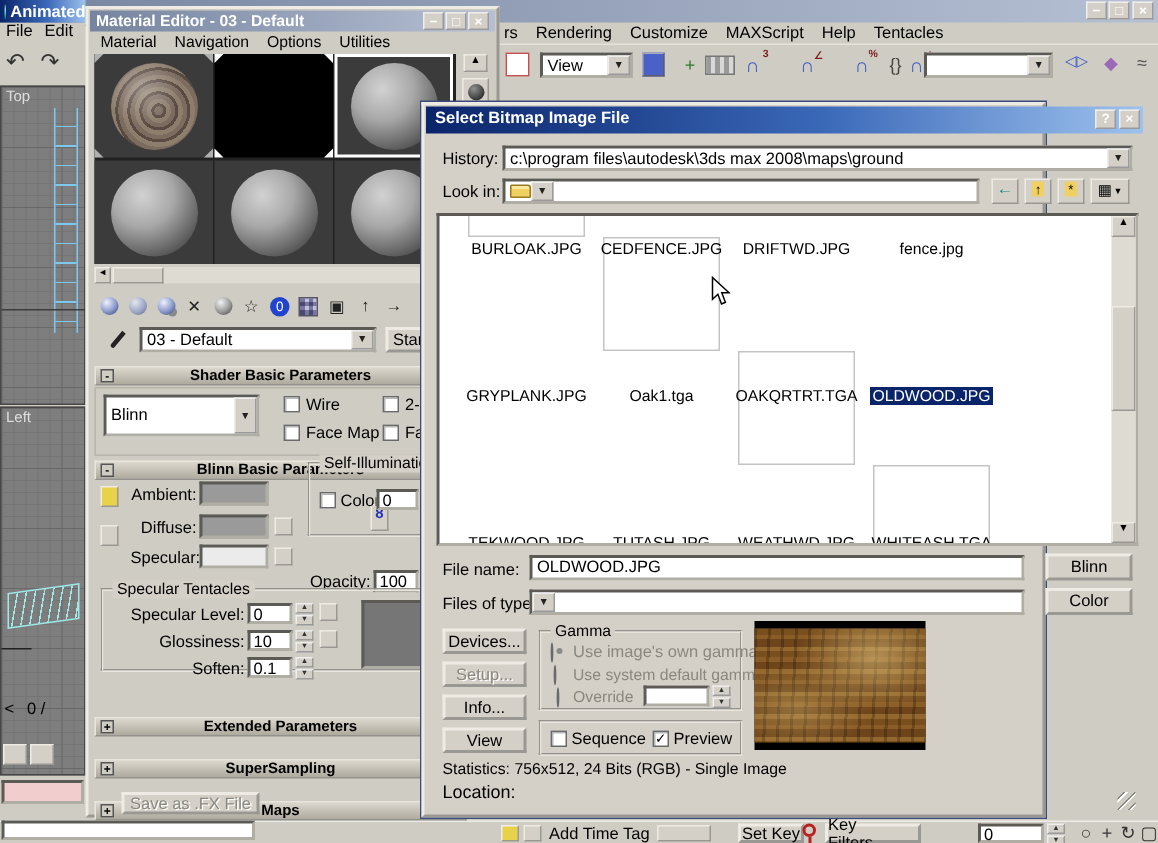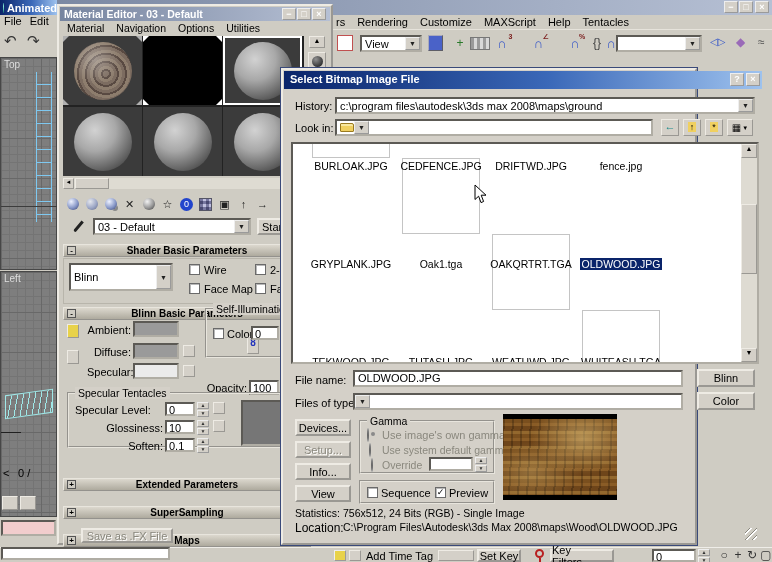--- a/index.html
+++ b/index.html
@@ -87,21 +87,21 @@
     <span class="a" style="left:380px;top:6px;font-size:10px;color:#3858c8">◁▷</span>
     <span class="a" style="left:406px;top:5px;font-size:12px;color:#9a6ab8">◆</span>
     <span class="a" style="left:428px;top:5px;font-size:12px;color:#555">≈</span>
   </div>
 
   <div class="a" style="left:0;top:547px;width:772px;height:15px;border-top:1px solid #efede8">
     <div class="a" style="left:334px;top:2px;width:12px;height:11px;background:#e8d24a;border:1px outset #eee"></div>
     <div class="a rt" style="left:349px;top:2px;width:12px;height:11px"></div>
     <span class="a lbl" style="left:366px;top:2px">Add Time Tag</span>
     <div class="a rt" style="left:438px;top:2px;width:36px;height:11px"></div>
-    <div class="a btn" style="left:477px;top:1px;width:44px;height:13px">
+    <div class="a btn" style="left:492px;top:1px;width:44px;height:13px">
         <span>Set Key</span>
       </div>
     <div class="a keyicon" style="left:535px;top:1px"></div>
     <div class="a btn" style="left:550px;top:1px;width:64px;height:13px">
         <span>Key Filters...</span>
       </div>
     <div class="a s" style="left:652px;top:1px;width:44px;height:13px;padding-left:2px"><span>0</span></div>
     <div class="a spin" style="left:698px;top:1px;height:13px">
         <span>▲</span>
         <span>▼</span>
@@ -276,21 +276,21 @@
         </div>
     </div>
     <span class="a lbl" style="left:144px;top:376px;width:44px;text-align:right">Opacity:</span>
     <div class="a s" style="left:190px;top:374px;width:30px;height:15px;padding-left:2px"><span>100</span></div>
     <div class="a spin" style="left:222px;top:374px;height:15px">
         <span>▲</span>
         <span>▼</span>
       </div>
     <div class="a gb" style="left:8px;top:386px;width:240px;height:56px">
       <span class="gleg">Specular Tentacles</span>
-      <span class="a lbl" style="left:6px;top:10px;width:88px;">Specular Level:</span>
+      <span class="a lbl" style="left:6px;top:10px;width:88px;text-align:right">Specular Level:</span>
       <div class="a s" style="left:96px;top:8px;width:30px;height:14px;padding-left:2px"><span>0</span></div>
       <div class="a spin" style="left:128px;top:8px;height:14px">
           <span>▲</span>
           <span>▼</span>
         </div>
       <div class="a rt" style="left:144px;top:8px;width:12px;height:12px"></div>
       <span class="a lbl" style="left:6px;top:28px;width:88px;text-align:right">Glossiness:</span>
       <div class="a s" style="left:96px;top:26px;width:30px;height:14px;padding-left:2px"><span>10</span></div>
       <div class="a spin" style="left:128px;top:26px;height:14px">
           <span>▲</span>
@@ -421,20 +421,19 @@
       <span class="a lbl" style="left:20px;top:5px">Sequence</span>
       <span class="a cb" style="left:74px;top:5px">✓</span>
       <span class="a lbl" style="left:88px;top:5px">Preview</span>
     </div>
     <div class="a" style="left:220px;top:344px;width:114px;height:86px;background:#000">
       <div class="a tex-preview" style="left:0;top:5px;width:114px;height:76px"></div>
     </div>
     <span class="a lbl" style="left:12px;top:437px;font-size:10.5px">Statistics:</span>
     <span class="a lbl" style="left:60px;top:437px;font-size:10.5px">756x512, 24 Bits (RGB) - Single Image</span>
     <span class="a lbl" style="left:12px;top:451px;font-size:12px">Location:</span>
-    <span class="a lbl" style="left:60px;top:451px;font-size:10.5px">C:\Program Files\Autodesk\3ds Max 2008\maps\Wood\OLDWOOD.JPG</span>
     <div class="a grip" style="left:462px;top:458px"></div>
   </div>
 
   <svg class="a" style="left:474px;top:184px;z-index:50" width="13" height="20" viewBox="0 0 13 20">
     <path d="M1 1 L1 15.5 L4.6 12.2 L7 18.6 L9.6 17.5 L7.2 11.2 L12 11.2 Z" fill="#fff" stroke="#000" stroke-width="1"></path>
   </svg>
 </div>
 
 </body></html>

